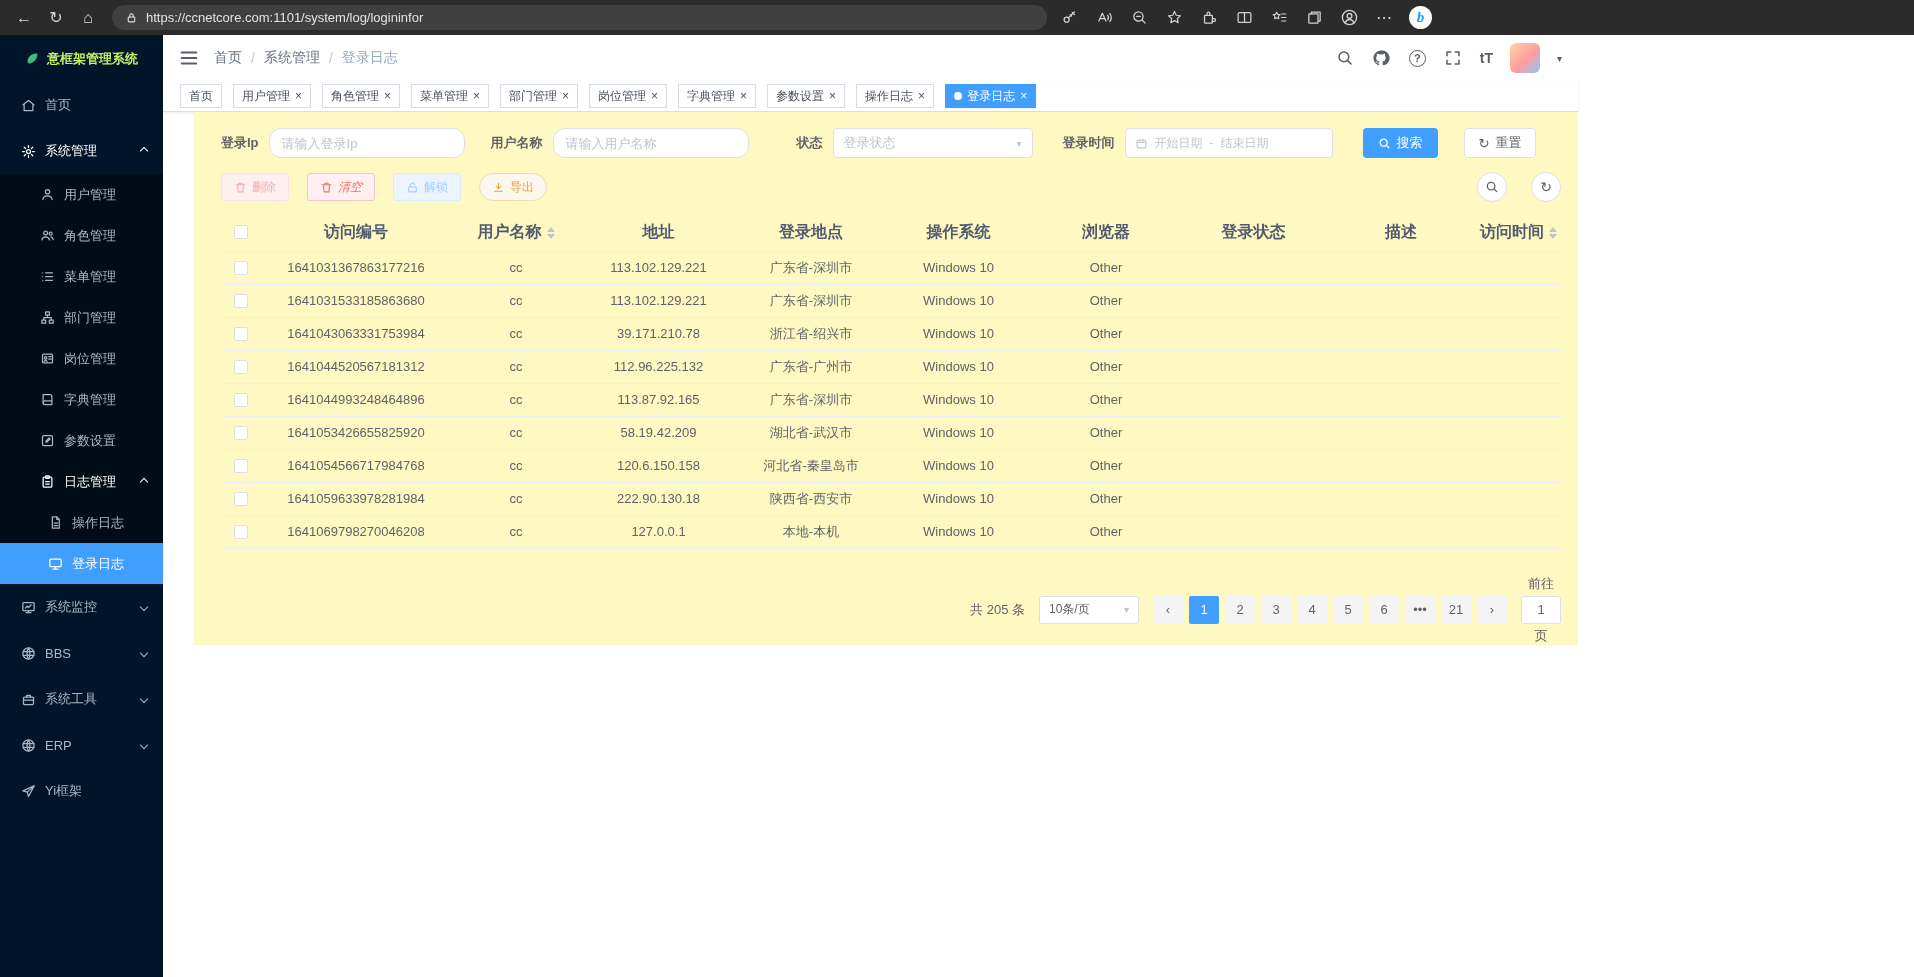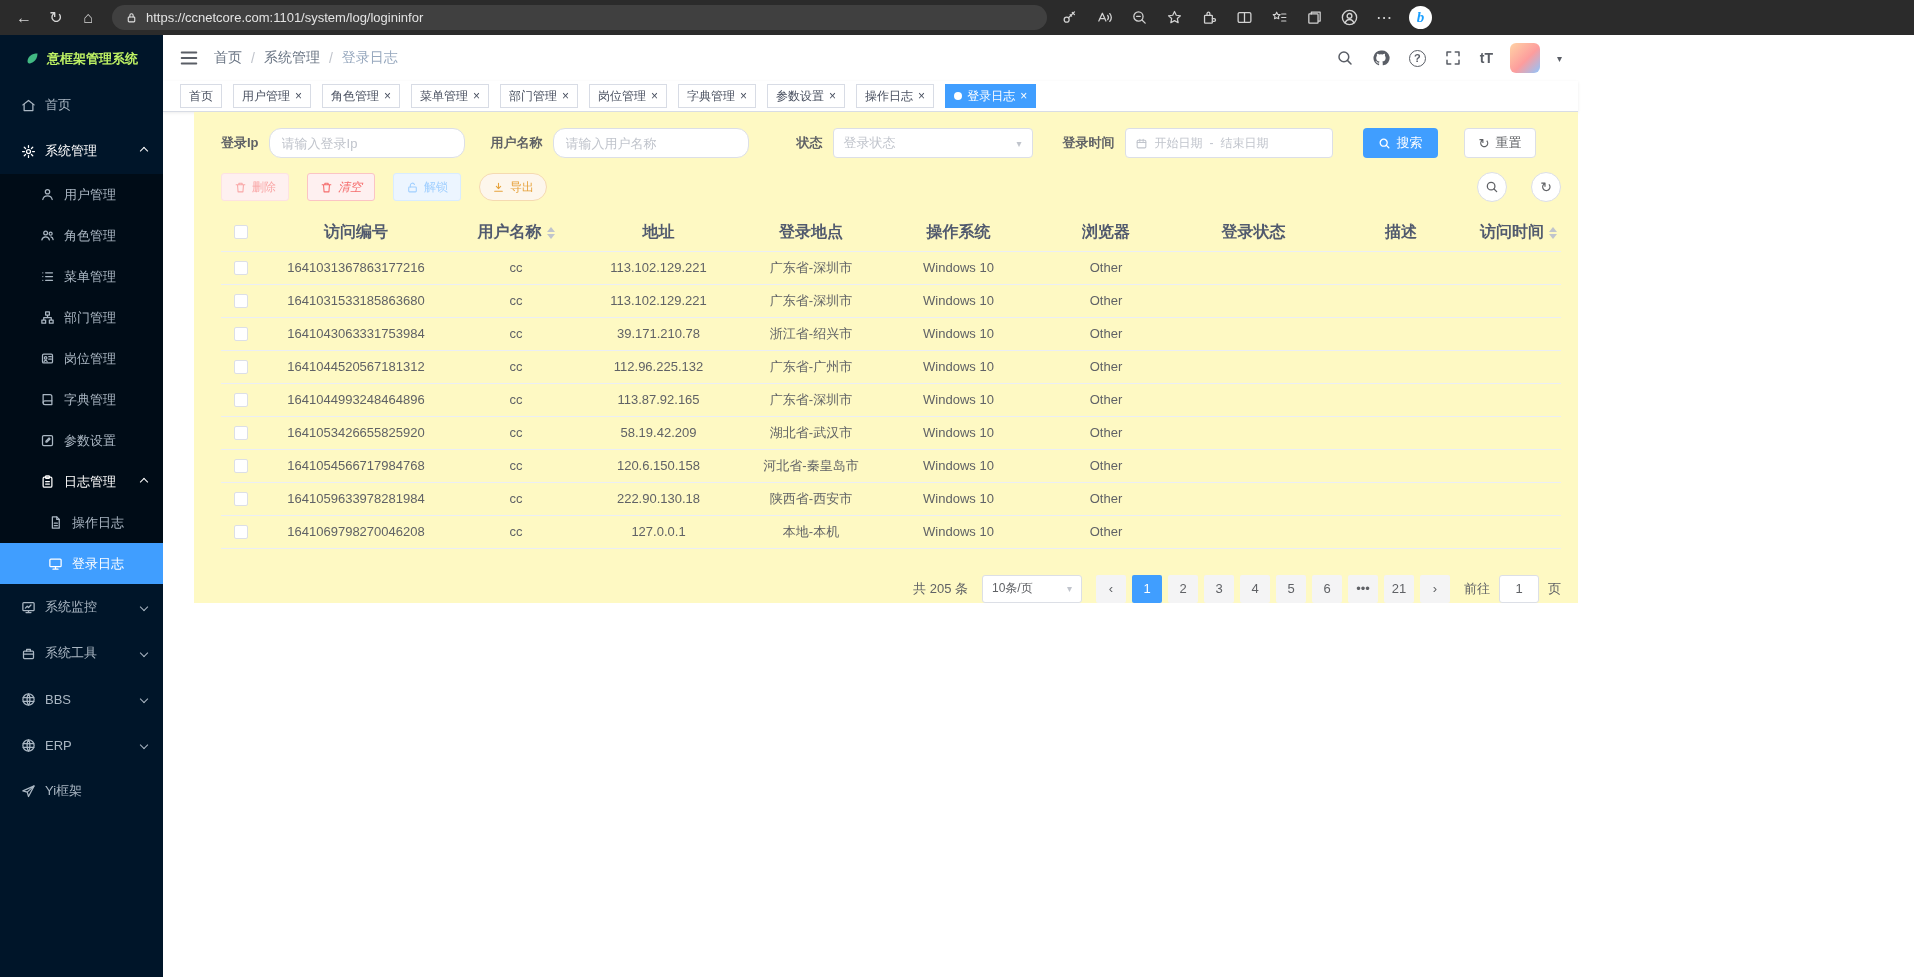--- a/index.html
+++ b/index.html
@@ -112,21 +112,21 @@
 
   .pagination { display:flex; align-items:center; justify-content:flex-end; gap:14px;
     margin-top:26px; font-size:13px; color:#606266; }
   .size-select { width:100px; height:28px; border:1px solid #dcdfe6; border-radius:3px; background:#fff;
     display:flex; align-items:center; justify-content:space-between; padding:0 9px; font-size:12px; cursor:pointer; }
   .size-select .cd { color:#c0c4cc; font-size:10px; }
   .pager { display:flex; align-items:center; gap:6px; }
   .page-btn { min-width:30px; height:28px; padding:0 4px; background:#f4f4f5; border-radius:2px;
     display:flex; align-items:center; justify-content:center; color:#606266; font-size:13px; cursor:pointer; }
   .page-btn.active { background:#409eff; color:#fff; }
-  .jumper { display:flex; align-items:center; gap:9px; }
+  .jumper { display:flex; align-items:center; gap:3px;flex-direction:column; }
   .jump-input { width:40px; height:28px; border:1px solid #dcdfe6; border-radius:3px; text-align:center;
     font-size:13px; color:#606266; outline:none; font-family:inherit; }
 </style>
 </head>
 <body>
 
 <div class="screen">
 
   <div class="chrome">
     <div class="c-btn">←</div>
@@ -317,34 +317,34 @@
         <div class="s-item">
           <svg class="si" viewBox="0 0 24 24" fill="none" stroke="currentColor" stroke-width="2" stroke-linecap="round" stroke-linejoin="round">
               <rect x="3" y="4" width="18" height="13" rx="1.5"></rect>
               <path d="M7 13l3-3 2 2 4-4"></path>
               <path d="M12 17v3M8 20h8"></path>
             </svg>
           <span>系统监控</span>
           <span class="chev down"></span>
         </div>
         <div class="s-item">
+          <svg class="si" viewBox="0 0 24 24" fill="none" stroke="currentColor" stroke-width="2" stroke-linecap="round">
+              <circle cx="12" cy="12" r="9"></circle>
+              <path d="M12 3c3 3 3 15 0 18M12 3c-3 3-3 15 0 18M3.5 9h17M3.5 15h17"></path>
+            </svg>
+          <span>BBS</span>
+          <span class="chev down"></span>
+        </div>
+        <div class="s-item">
           <svg class="si" viewBox="0 0 24 24" fill="none" stroke="currentColor" stroke-width="2" stroke-linecap="round" stroke-linejoin="round">
               <rect x="4" y="8" width="16" height="12" rx="1.5"></rect>
               <path d="M9 8V5.5h6V8"></path>
               <path d="M4 13h16"></path>
             </svg>
           <span>系统工具</span>
-          <span class="chev down"></span>
-        </div>
-        <div class="s-item">
-          <svg class="si" viewBox="0 0 24 24" fill="none" stroke="currentColor" stroke-width="2" stroke-linecap="round">
-              <circle cx="12" cy="12" r="9"></circle>
-              <path d="M12 3c3 3 3 15 0 18M12 3c-3 3-3 15 0 18M3.5 9h17M3.5 15h17"></path>
-            </svg>
-          <span>BBS</span>
           <span class="chev down"></span>
         </div>
         <div class="s-item">
           <svg class="si" viewBox="0 0 24 24" fill="none" stroke="currentColor" stroke-width="2" stroke-linecap="round">
               <circle cx="12" cy="12" r="9"></circle>
               <path d="M12 3c3 3 3 15 0 18M12 3c-3 3-3 15 0 18M3.5 9h17M3.5 15h17"></path>
             </svg>
           <span>ERP</span>
           <span class="chev down"></span>
         </div>

